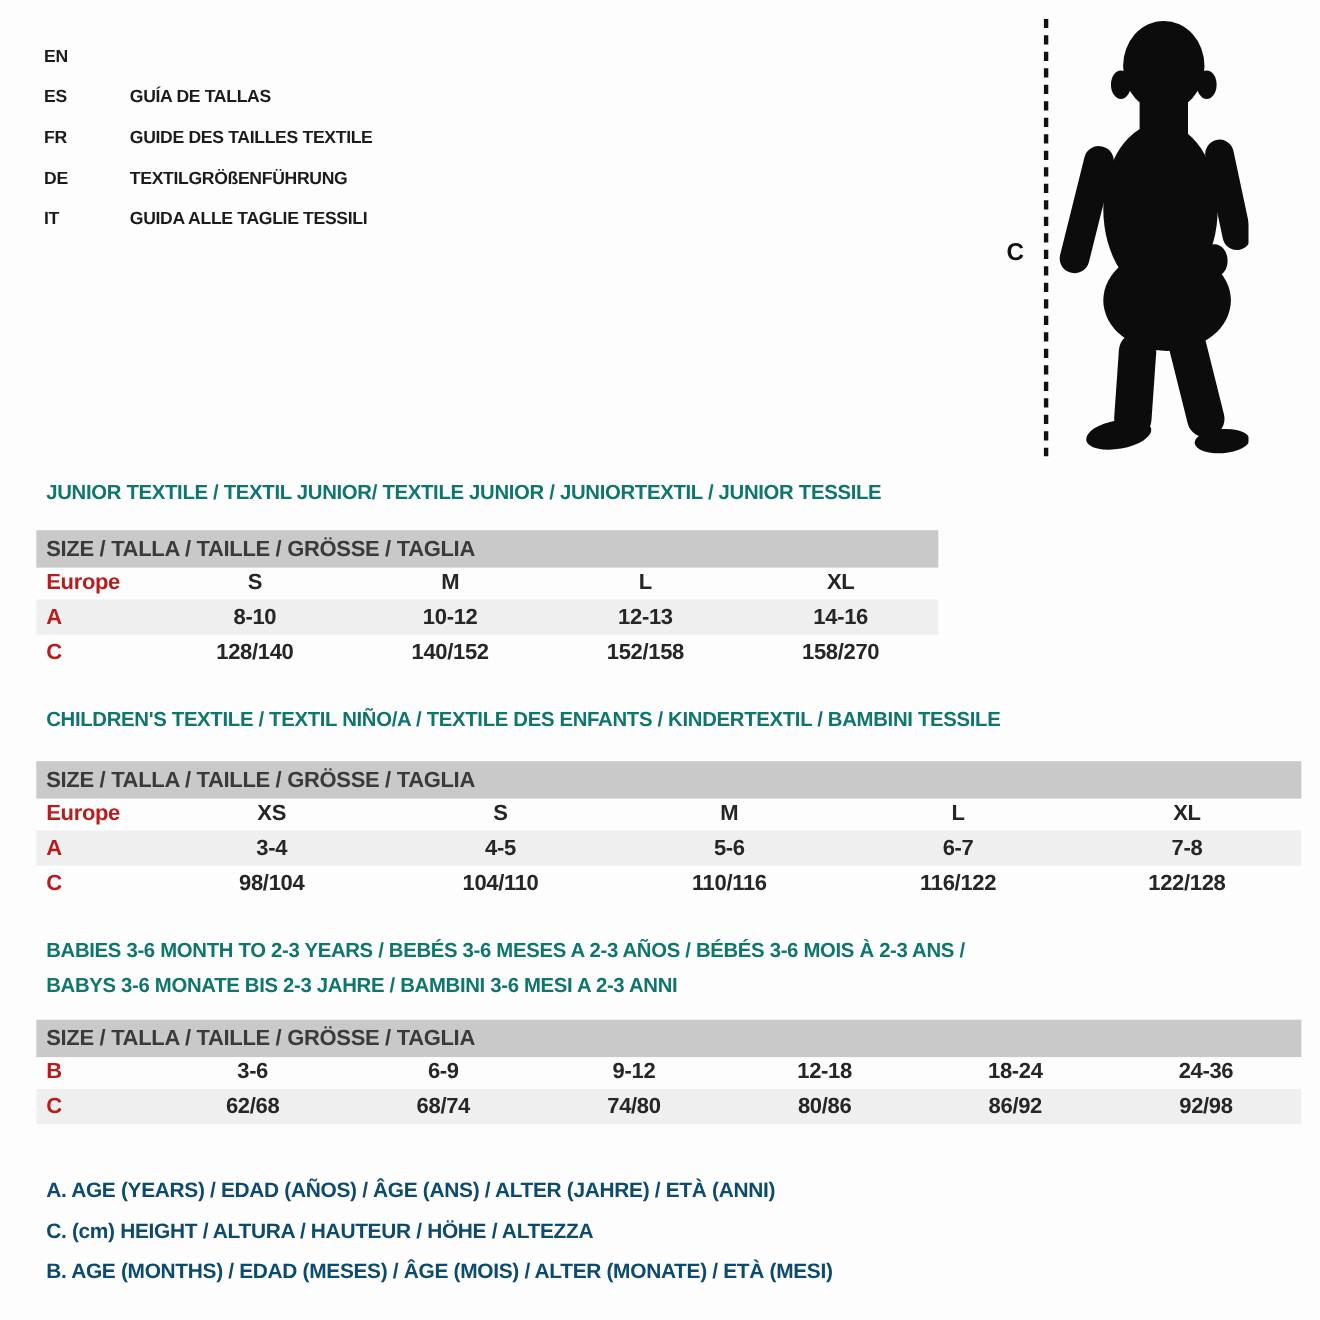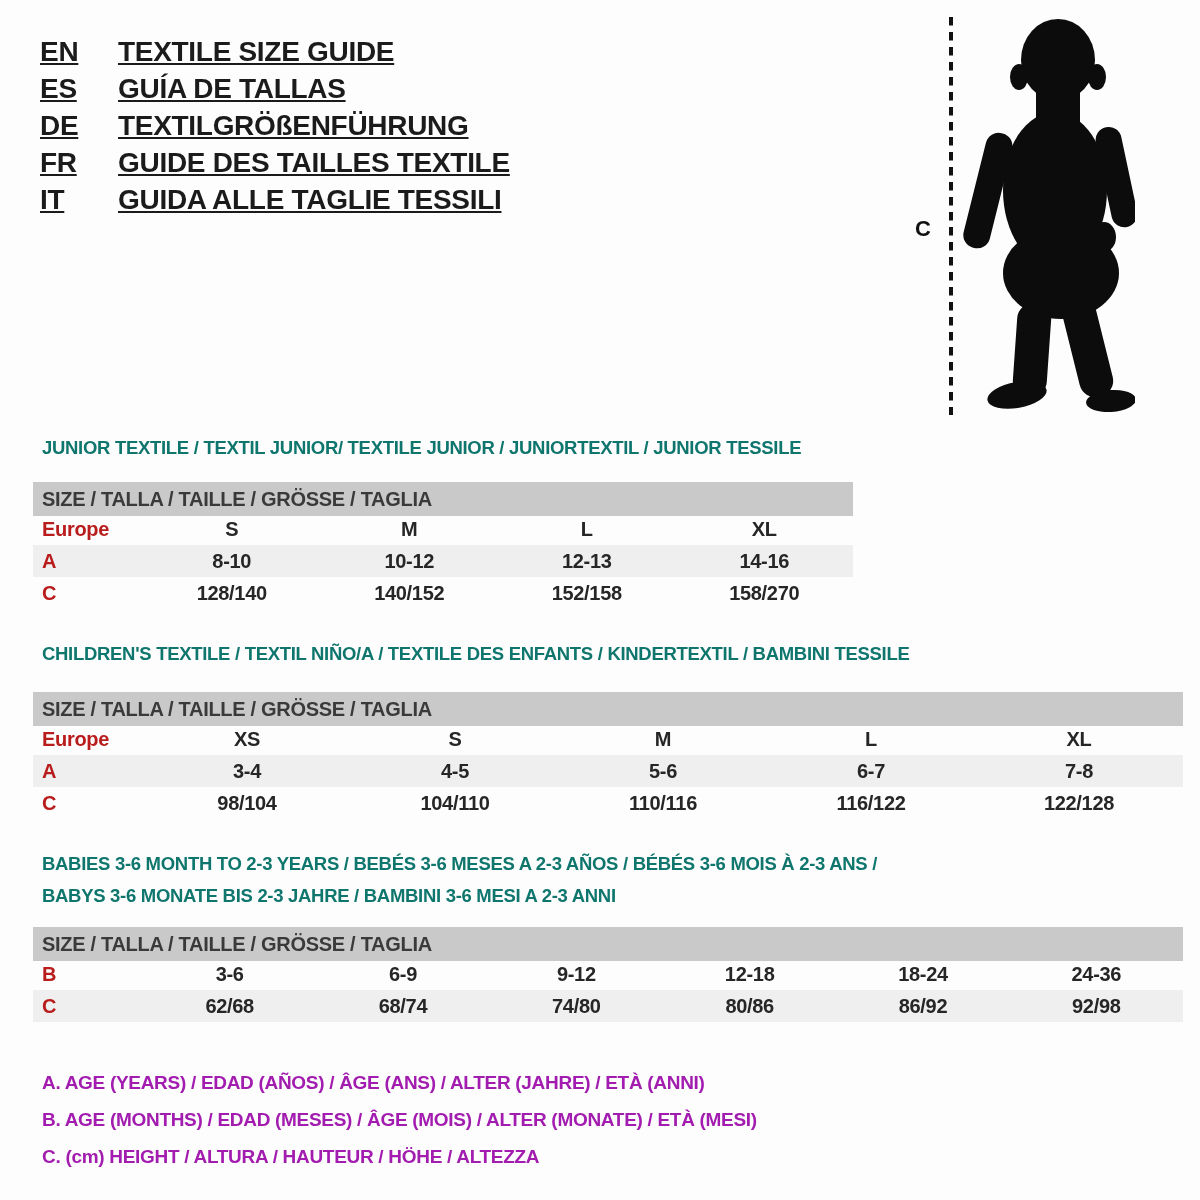--- a/index.html
+++ b/index.html
@@ -6,21 +6,21 @@
     --bg:#fdfdfd; --bar:#c9c9c9; --alt:#efefef; --sil:#0c0c0c; --ink:#1b1b1b;
   }
   *{margin:0;padding:0;box-sizing:border-box;}
   html,body{background:#fff;}
   body{width:1200px;height:1200px;font-family:"Liberation Sans","DejaVu Sans",sans-serif;}
   .canvas{
     position:relative;width:1200px;height:1200px;background:var(--bg);
     overflow:hidden;color:var(--ink);font-weight:700;letter-spacing:-0.3px;
   }
   
-  .langs{position:absolute;left:40px;top:33px;font-size:28px;line-height:37px;text-decoration:underline;}
+  .langs{position:absolute;left:40px;top:33px;font-size:16px;line-height:37px;}
   .lang-row{display:flex;}
   .lang-code{width:78px;}
   .lang-title{white-space:nowrap;}
   
   .figure-line{position:absolute;left:948px;top:17px;}
   .figure-c{position:absolute;left:915px;top:216px;font-size:22px;color:#111;}
   .baby{position:absolute;left:963px;top:15px;color:var(--sil);}
   
   .section-title{position:absolute;left:42px;font-size:18.5px;line-height:20px;color:#0f766e;white-space:nowrap;}
   .two-line{line-height:32px;}
@@ -35,44 +35,43 @@
   .trow:nth-child(2){background:var(--alt);}
   .cell{text-align:center;white-space:nowrap;}
   .cell.lbl{text-align:left;padding-left:9px;color:#b91c1c;}
   .tbl-junior{width:820px;}
   .tbl-junior .trow{grid-template-columns:110px repeat(4,1fr);}
   .tbl-children{width:1150px;}
   .tbl-children .trow{grid-template-columns:110px repeat(5,1fr);}
   .tbl-babies{width:1150px;}
   .tbl-babies .trow{grid-template-columns:110px repeat(6,1fr);}
   
-  .legend{position:absolute;left:42px;top:1064px;font-size:19px;line-height:37px;color:#a21caf;}
+  .legend{position:absolute;left:42px;top:1064px;font-size:19px;line-height:37px;color:#0c4a6e;}
   .legend div{white-space:nowrap;}
 </style>
 </head>
 <body>
 
 <div class="canvas">
 
   <div class="langs">
     <div class="lang-row">
       <span class="lang-code">EN</span>
-      <span class="lang-title">TEXTILE SIZE GUIDE</span>
     </div>
     <div class="lang-row">
       <span class="lang-code">ES</span>
       <span class="lang-title">GUÍA DE TALLAS</span>
     </div>
     <div class="lang-row">
+      <span class="lang-code">FR</span>
+      <span class="lang-title">GUIDE DES TAILLES TEXTILE</span>
+    </div>
+    <div class="lang-row">
       <span class="lang-code">DE</span>
       <span class="lang-title">TEXTILGRÖßENFÜHRUNG</span>
-    </div>
-    <div class="lang-row">
-      <span class="lang-code">FR</span>
-      <span class="lang-title">GUIDE DES TAILLES TEXTILE</span>
     </div>
     <div class="lang-row">
       <span class="lang-code">IT</span>
       <span class="lang-title">GUIDA ALLE TAGLIE TESSILI</span>
     </div>
   </div>
 
   <svg class="figure-line" width="6" height="398" viewBox="0 0 6 398">
     <line x1="3" y1="0" x2="3" y2="398" stroke="#111" stroke-width="4" stroke-dasharray="8.5 6.5"></line>
   </svg>
@@ -169,17 +168,17 @@
       <span class="cell">68/74</span>
       <span class="cell">74/80</span>
       <span class="cell">80/86</span>
       <span class="cell">86/92</span>
       <span class="cell">92/98</span>
     </div>
   </div>
 
   <div class="legend">
     <div>A. AGE (YEARS) / EDAD (AÑOS) / ÂGE (ANS) / ALTER (JAHRE) / ETÀ (ANNI)</div>
+    <div>C. (cm) HEIGHT / ALTURA / HAUTEUR / HÖHE / ALTEZZA</div>
     <div>B. AGE (MONTHS) / EDAD (MESES) / ÂGE (MOIS) / ALTER (MONATE) / ETÀ (MESI)</div>
-    <div>C. (cm) HEIGHT / ALTURA / HAUTEUR / HÖHE / ALTEZZA</div>
   </div>
 
 </div>
 
 </body></html>

